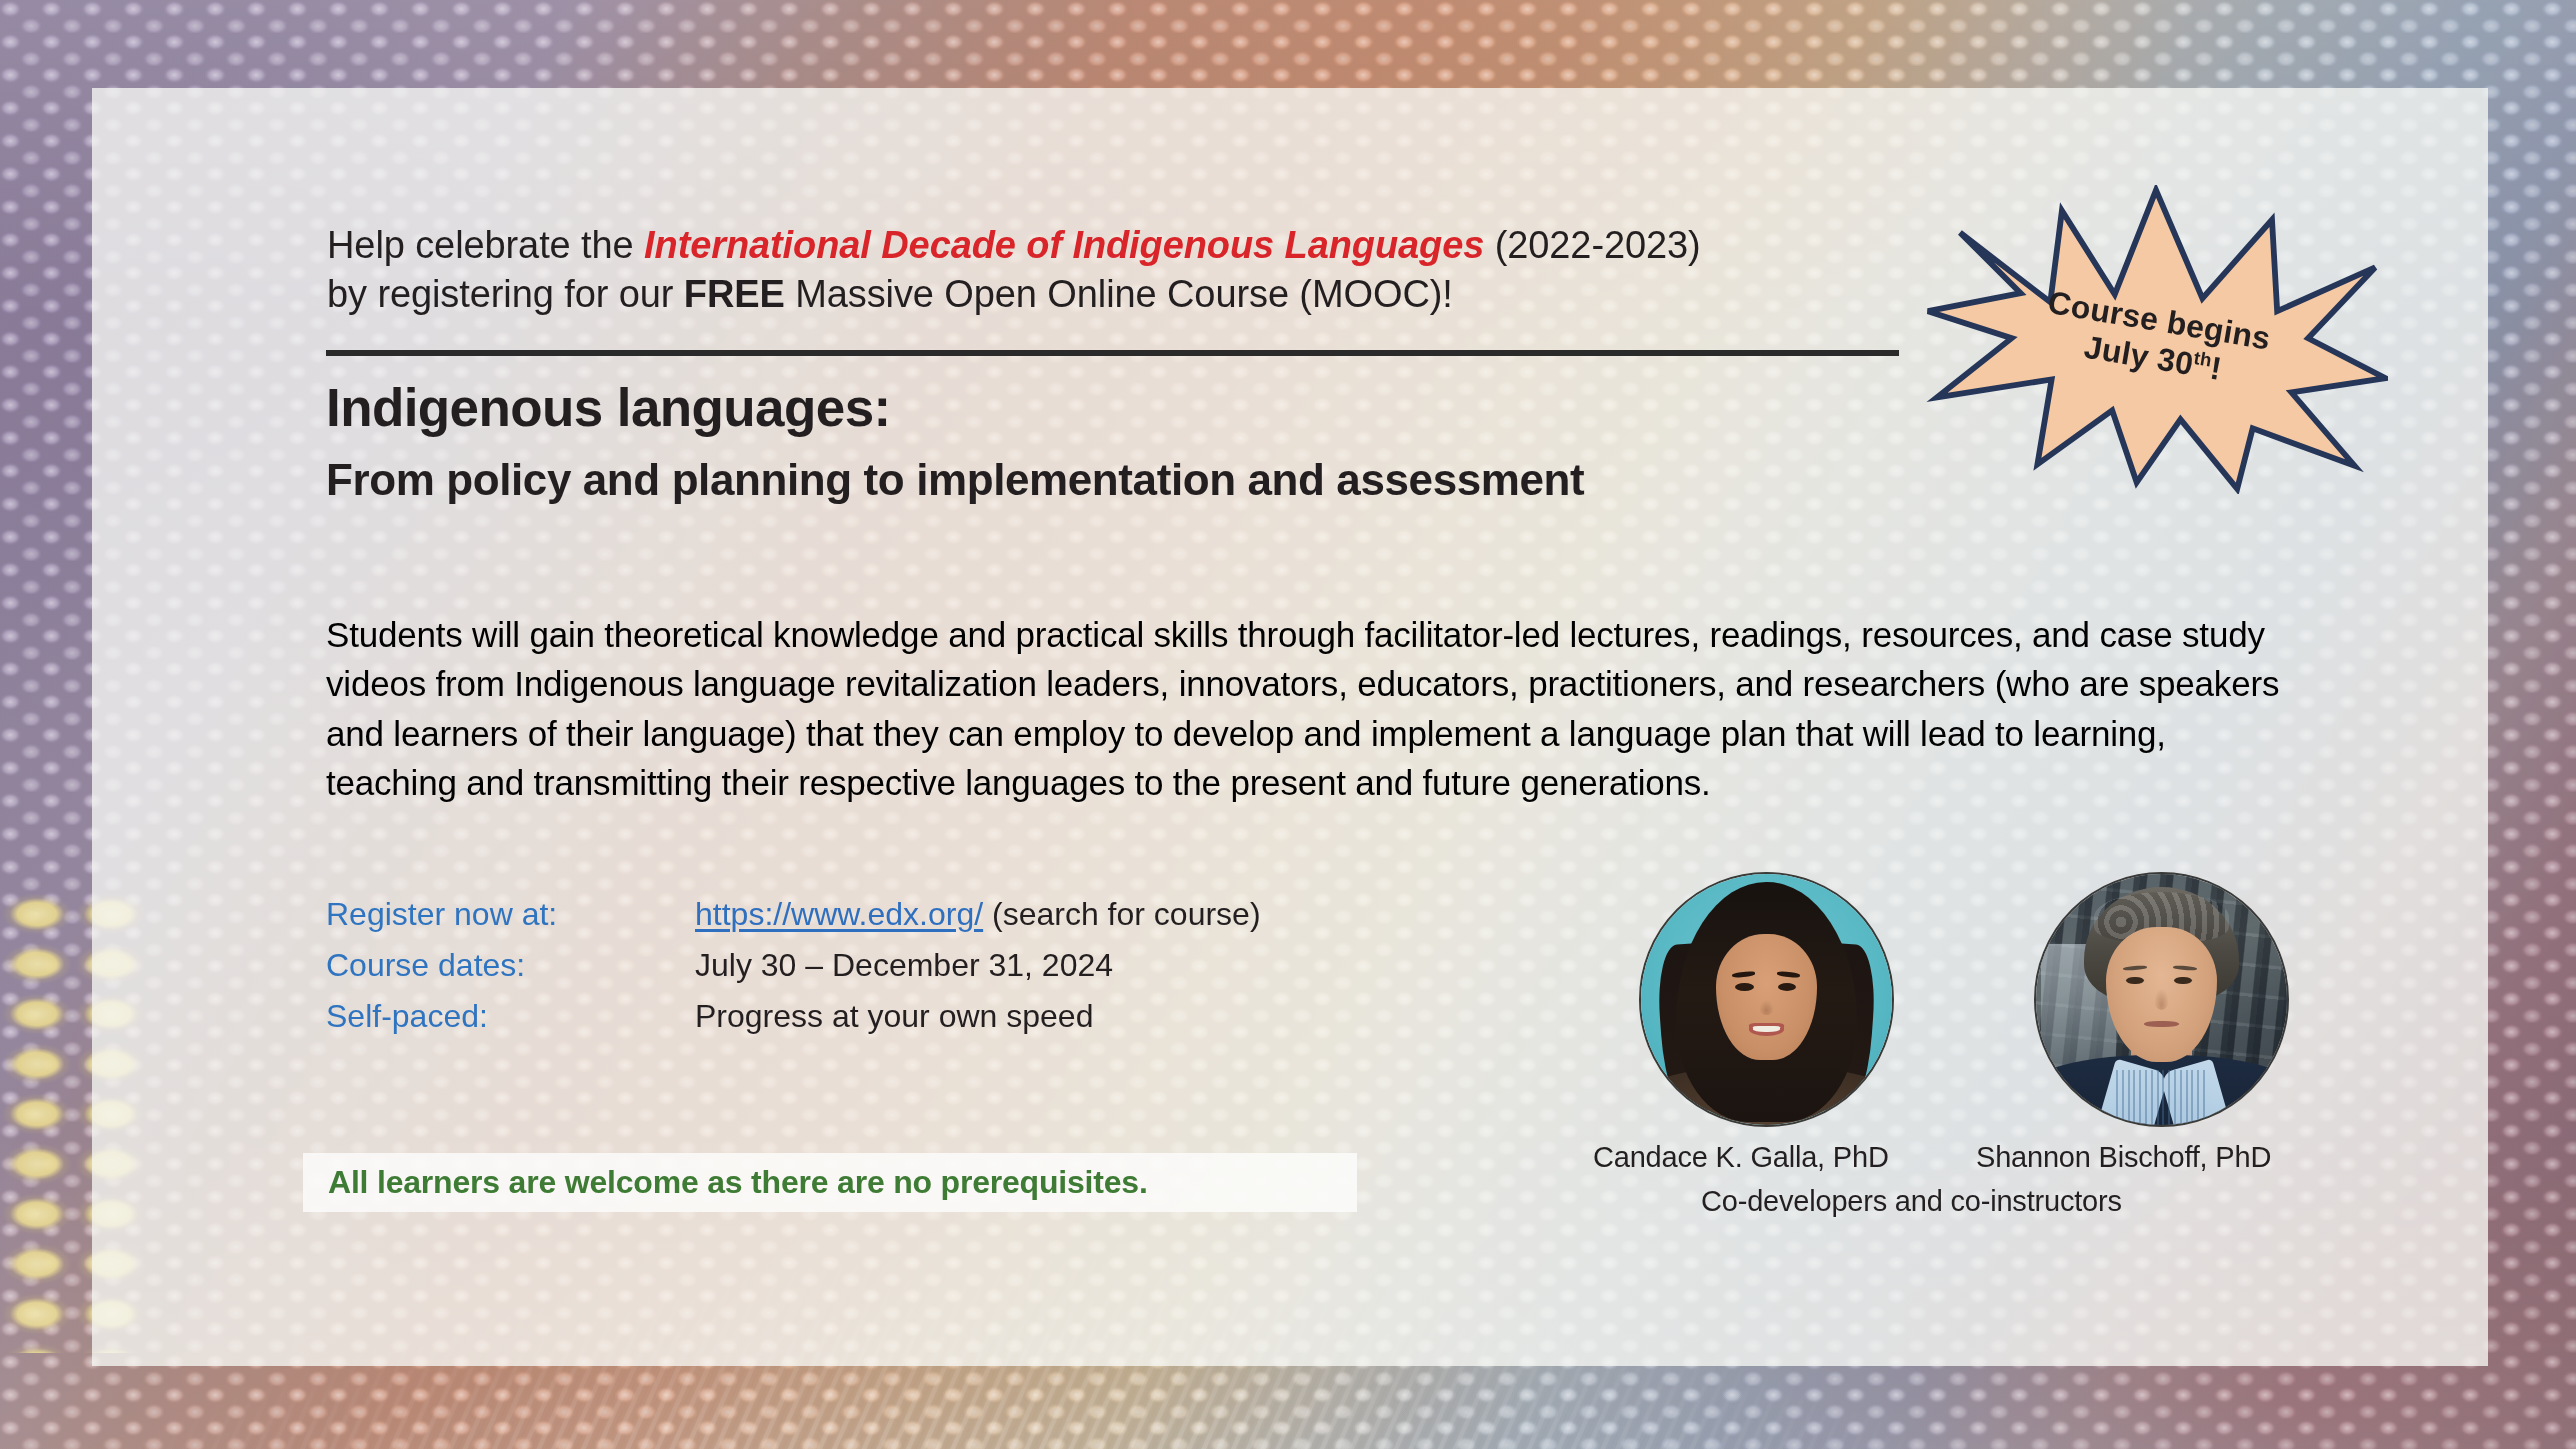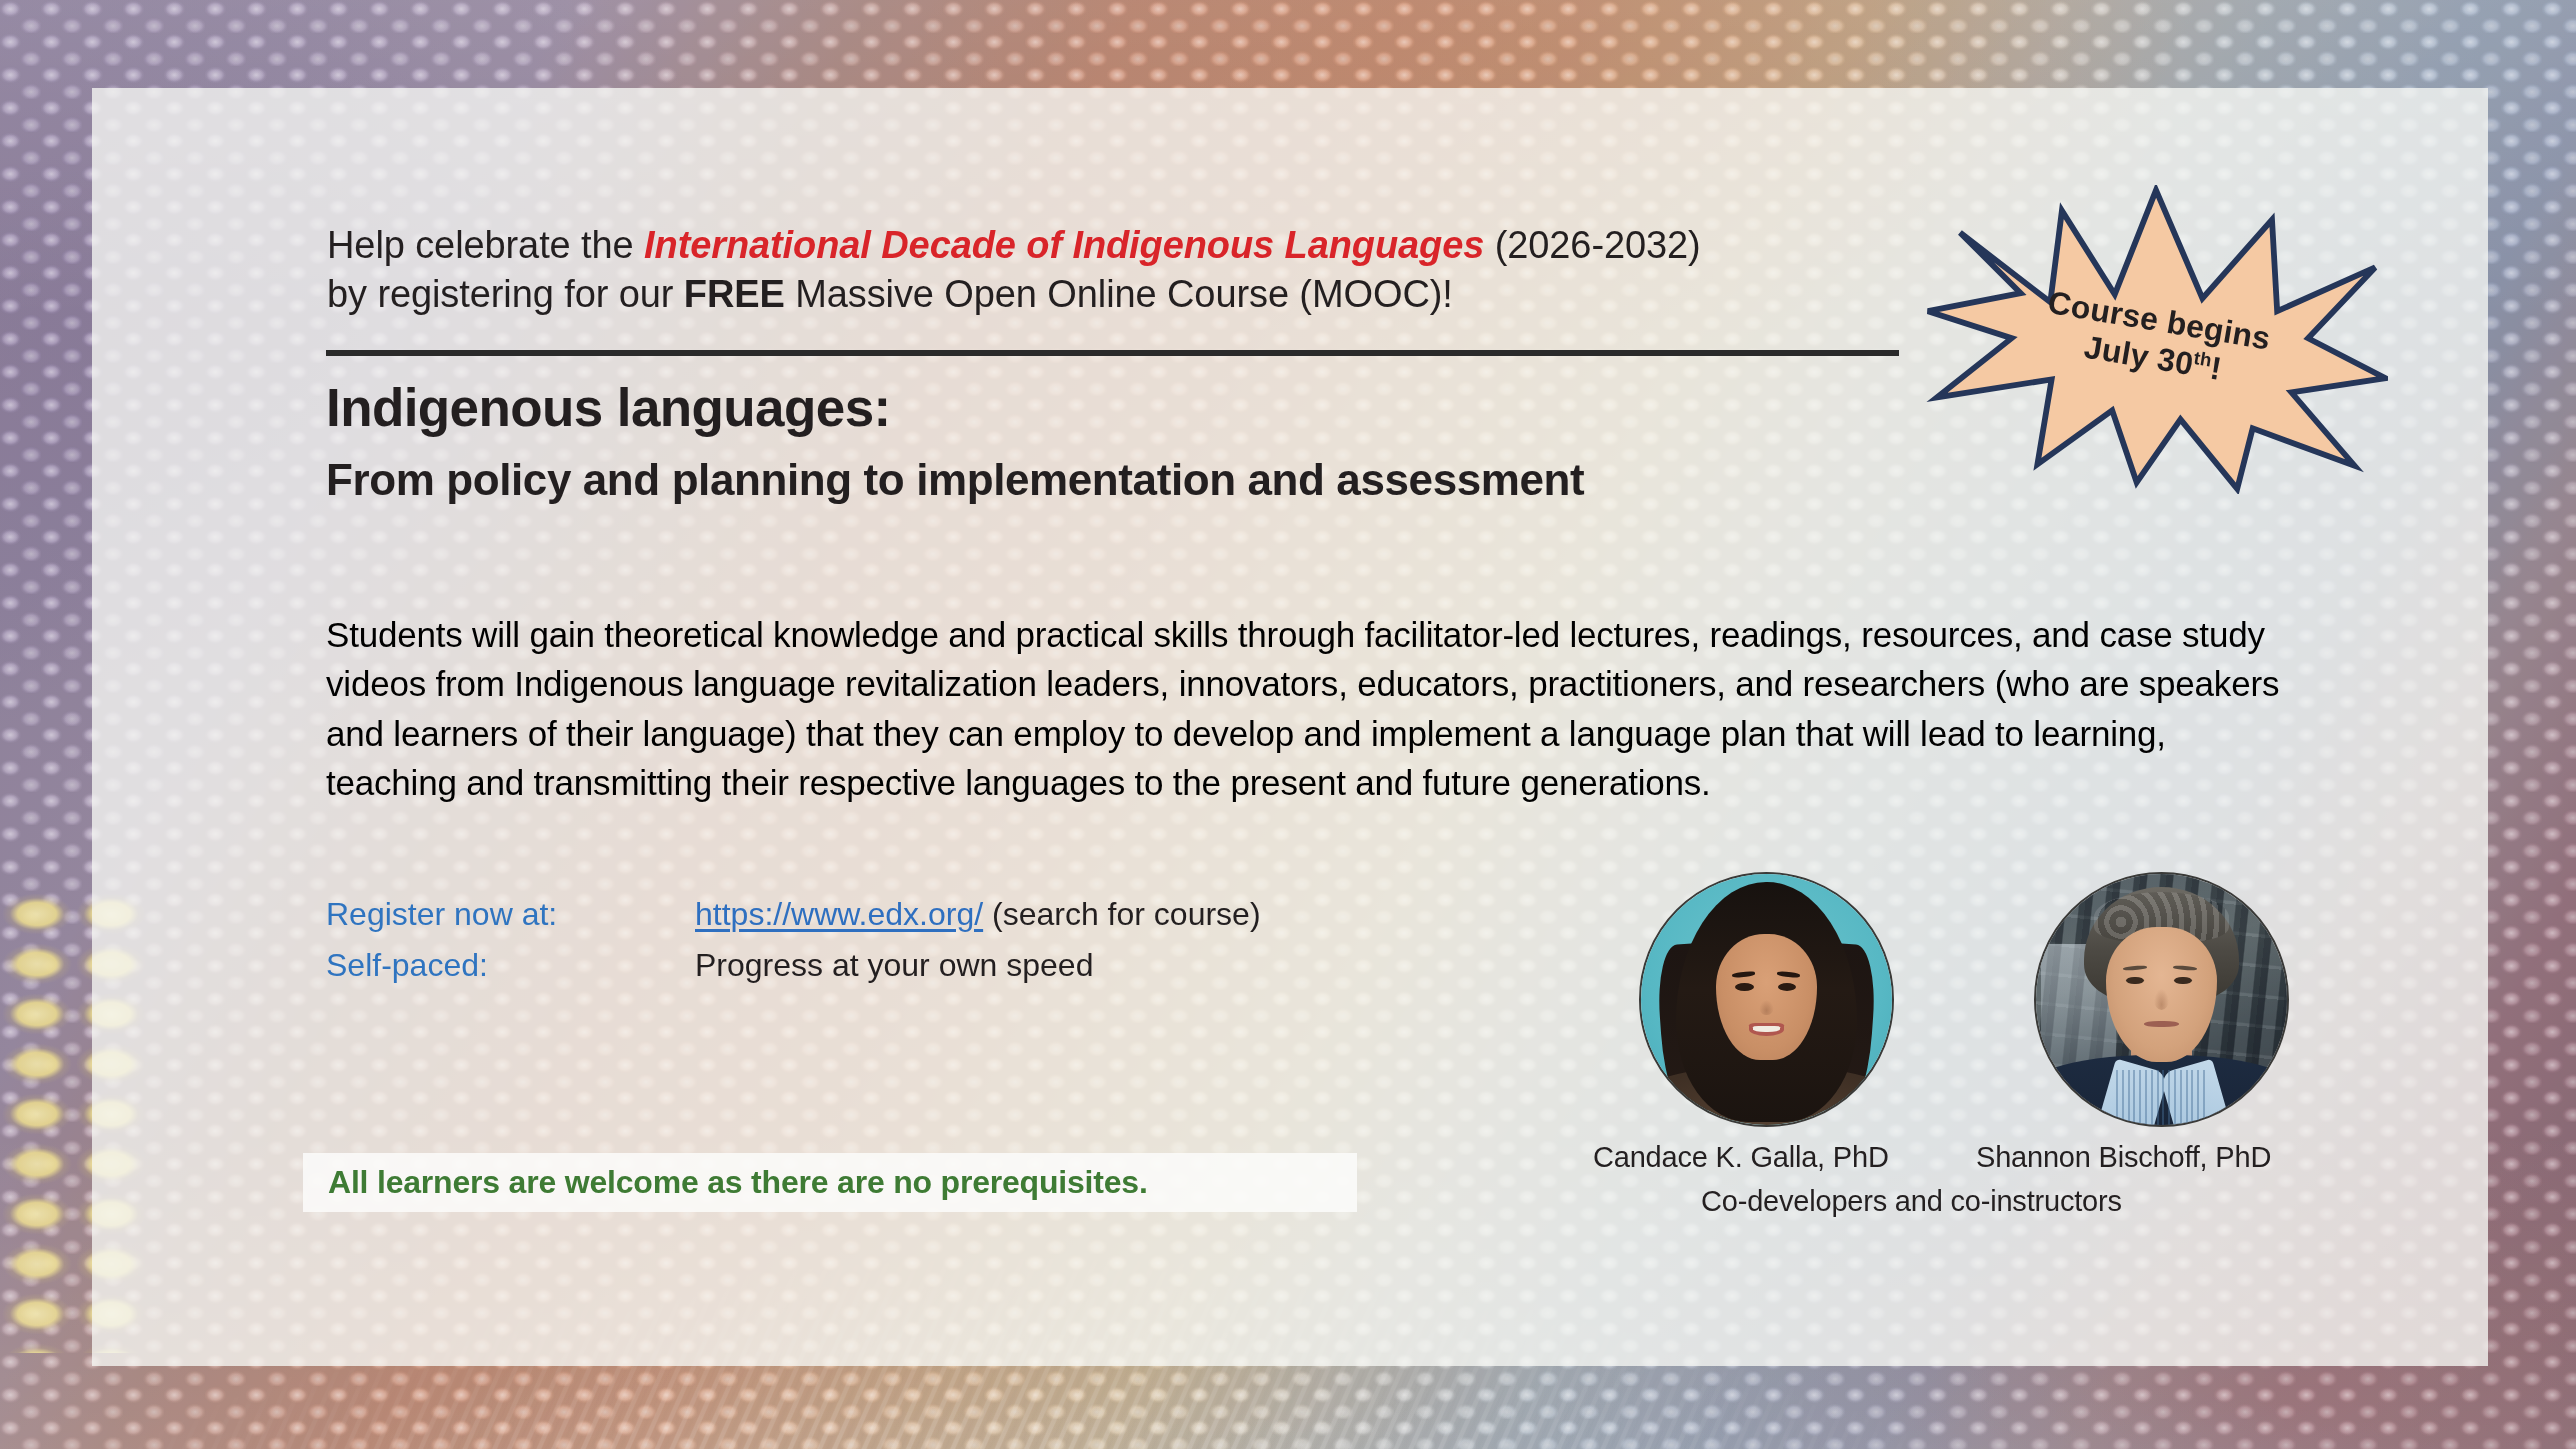--- a/index.html
+++ b/index.html
@@ -254,39 +254,43 @@
   <div class="bglayer bg-beads"></div>
   <div class="bglayer bg-strands"></div>
   <div class="bg-yellowbeads"></div>
   <div class="bglayer bg-haze"></div>
 </div>
 
 <div id="panel"></div>
 
 <div class="kicker">
   <div>
-    <span>Help celebrate the </span><span class="red">International Decade of Indigenous Languages</span><span> (2026-2032)</span>
+    <span>Help celebrate the </span><span class="red">International Decade of Indigenous Languages</span><span> (2022-2023)</span>
   </div>
   <div>
     <span>by registering for our </span><span class="free">FREE</span><span> Massive Open Online Course (MOOC)!</span>
   </div>
 </div>
 
 <div class="rule"></div>
 
 <div class="title1">Indigenous languages:</div>
 <div class="title2">From policy and planning to implementation and assessment</div>
 
 <div class="body-copy">Students will gain theoretical knowledge and practical skills through facilitator-led lectures, readings, resources, and case study videos from Indigenous language revitalization leaders, innovators, educators, practitioners, and researchers (who are speakers and learners of their language) that they can employ to develop and implement a language plan that will lead to learning, teaching and transmitting their respective languages to the present and future generations.</div>
 
 <table class="details">
   <tbody>
       <tr>
     <td class="lbl">Register now at:</td>
     <td><a class="link" href="#">https://www.edx.org/</a><span class="dark"> (search for course)</span></td>
+  </tr>
+  <tr>
+    <td class="lbl">Course dates:</td>
+    <td>July 30 – December 31, 2024</td>
   </tr>
   <tr>
     <td class="lbl">Self-paced:</td>
     <td>Progress at your own speed</td>
   </tr>
 </tbody>
   </table>
 
 <div class="callout">
   <span>All learners are welcome as there are no prerequisites.</span>

